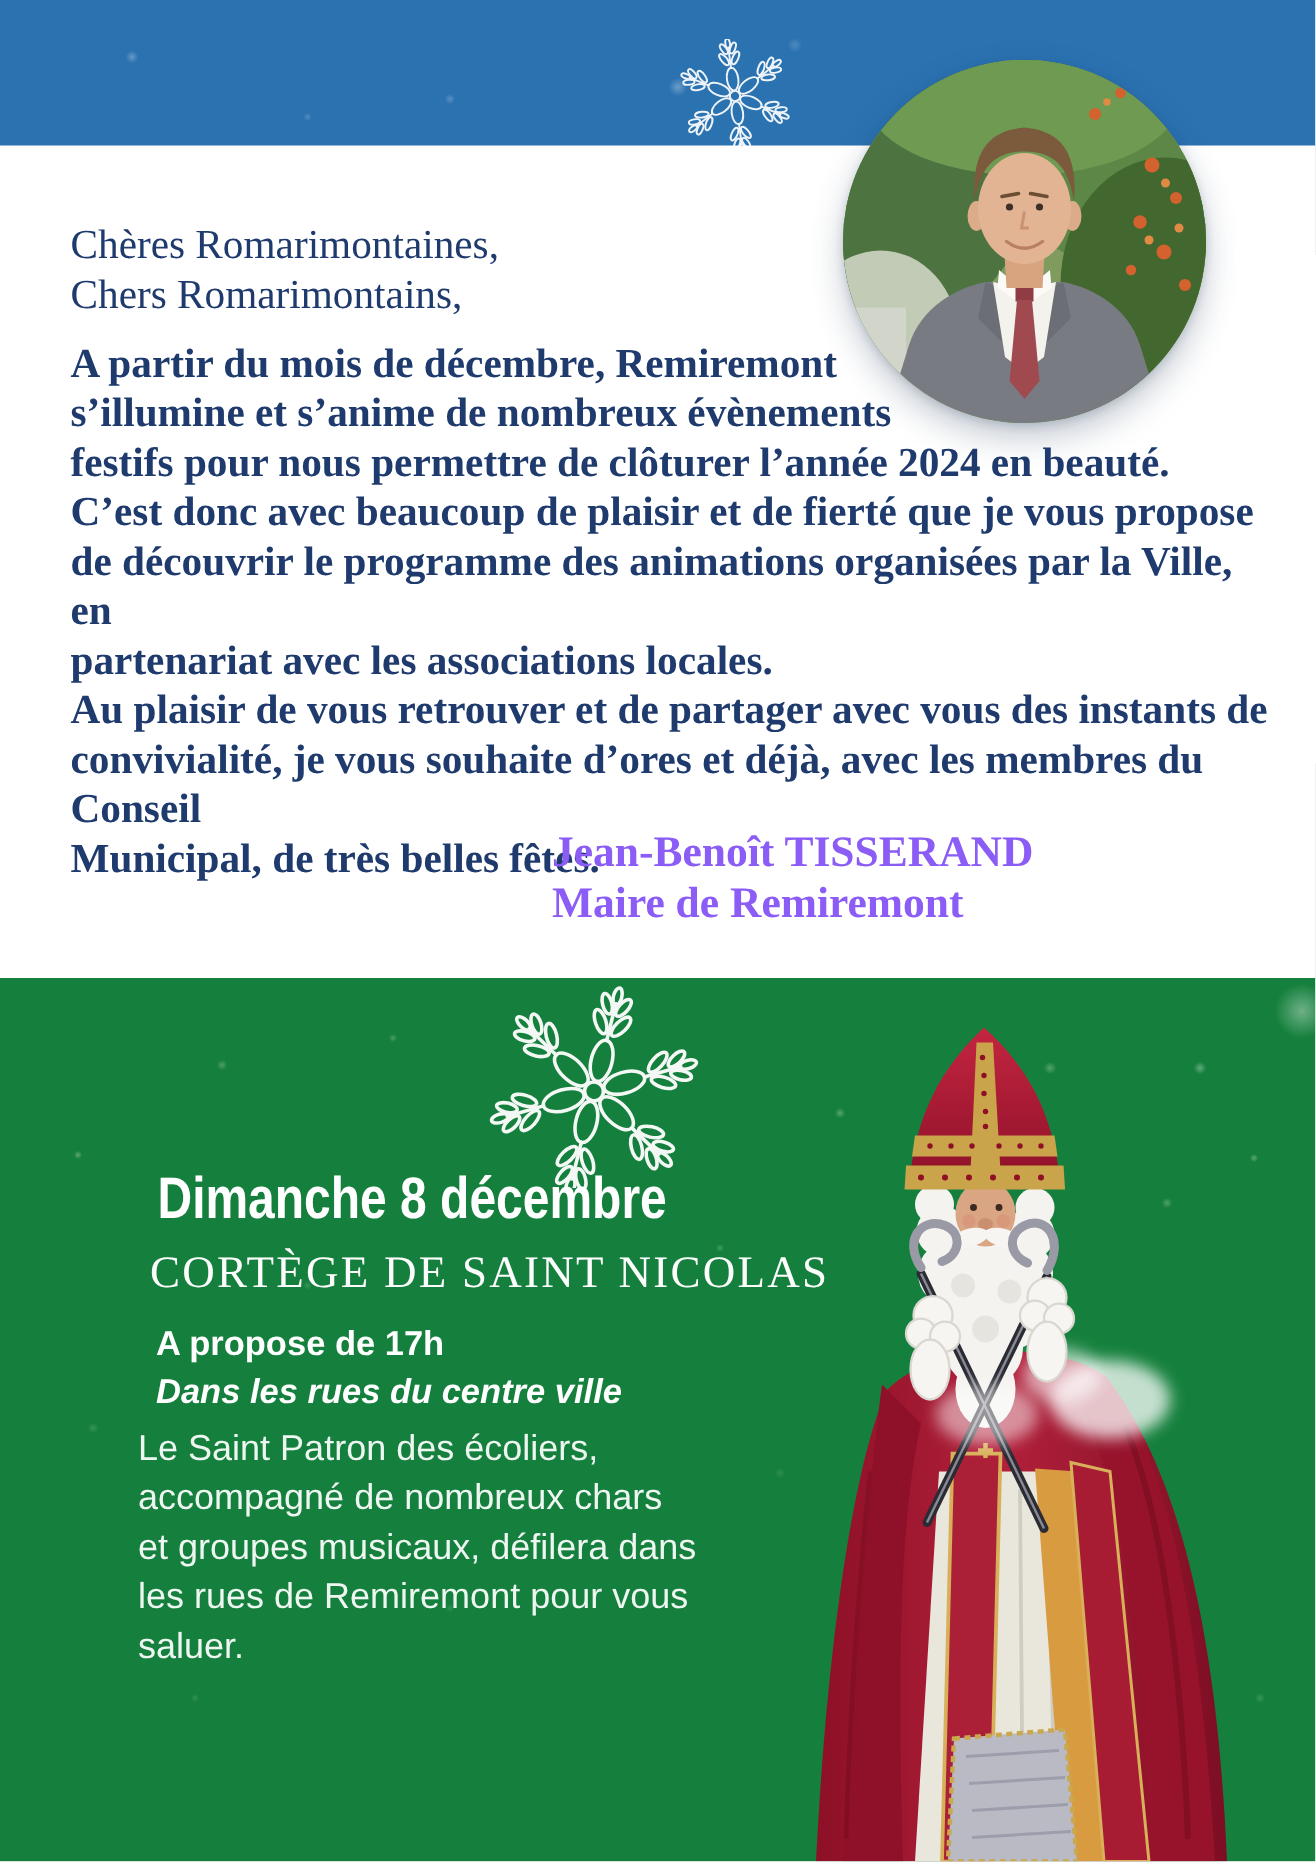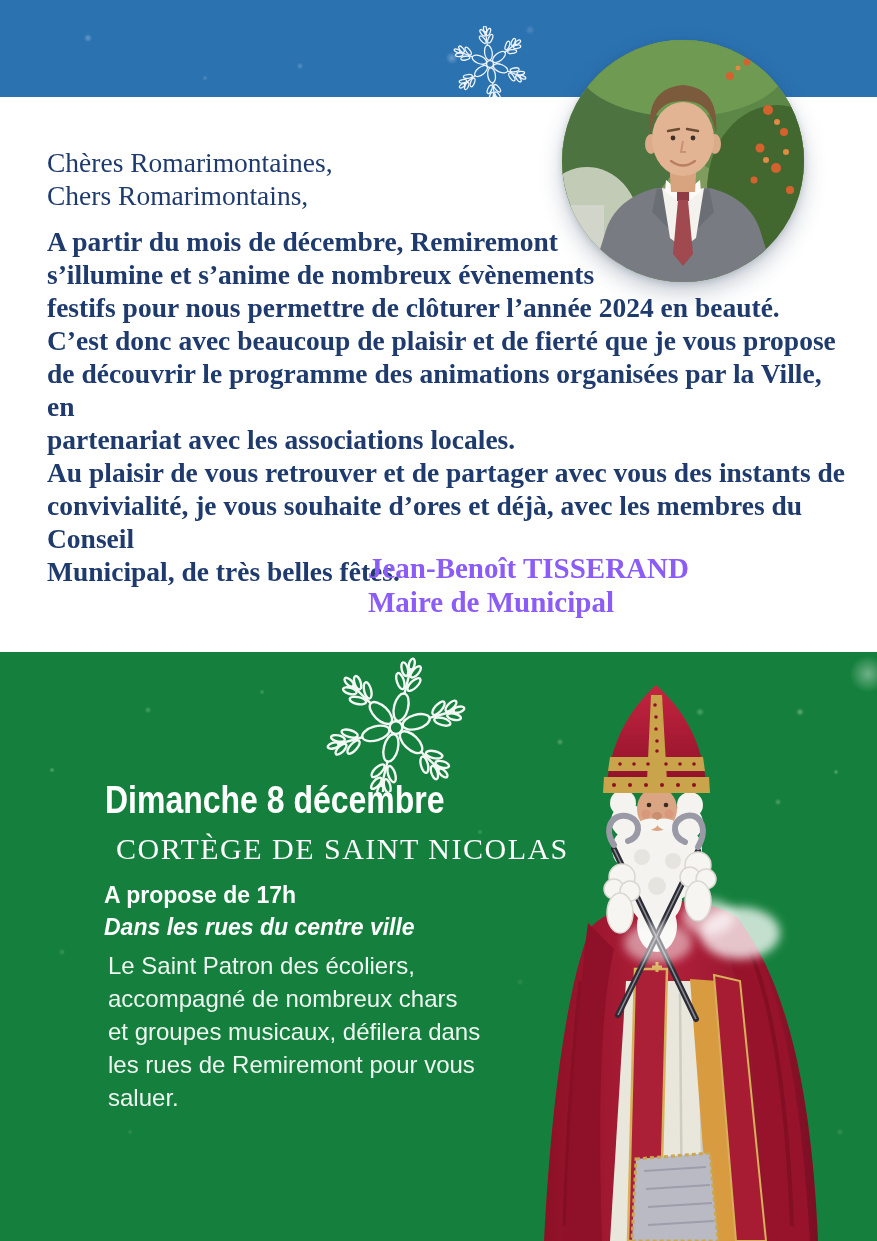--- a/index.html
+++ b/index.html
@@ -73,33 +73,33 @@
       radial-gradient(circle 5px at 840px 480px, rgba(255,255,255,.14), transparent 70%),
       radial-gradient(circle 5px at 520px 330px, rgba(255,255,255,.10), transparent 70%);
   }
   .event-date{
     position:absolute;left:105px;top:128px;margin:0;color:#ffffff;
     font-family:"Liberation Sans",sans-serif;font-weight:700;
     font-size:39px;line-height:40px;z-index:5;
   }
   .event-date span{display:inline-block;transform:scaleX(.82);transform-origin:left center;letter-spacing:0px;}
   .event-title{
-    position:absolute;left:116px;top:180px;margin:0;color:#fdfdfd;
+    position:absolute;left:100px;top:180px;margin:0;color:#fdfdfd;
     font-family:"Liberation Serif",serif;font-weight:400;
     font-size:30px;line-height:34px;letter-spacing:1.5px;z-index:5;
   }
   .event-time,.event-location{
     position:absolute;left:104px;color:#ffffff;
     font-family:"Liberation Sans",sans-serif;font-weight:700;
     font-size:23px;line-height:30px;z-index:5;
   }
   .event-time{top:228px;}
   .event-location{top:260px;font-style:italic;}
   .event-desc{
-    position:absolute;left:108px;top:297px;width:380px;color:rgba(255,255,255,.93);
+    position:absolute;left:92px;top:297px;width:380px;color:rgba(255,255,255,.93);
     font-family:"Liberation Sans",sans-serif;font-weight:400;
     font-size:24px;line-height:33px;z-index:5;
   }
   .saint-nicolas{position:absolute;left:540px;top:29px;width:320px;height:560px;z-index:4;}
   .fur{filter:blur(5px);}
 </style>
 </head>
 <body>
 
 <svg width="0" height="0" style="position:absolute" aria-hidden="true">
@@ -190,21 +190,21 @@
 festifs pour nous permettre de clôturer l’année 2024 en beauté.
 C’est donc avec beaucoup de plaisir et de fierté que je vous propose
 de découvrir le programme des animations organisées par la Ville, en
 partenariat avec les associations locales.
 Au plaisir de vous retrouver et de partager avec vous des instants de
 convivialité, je vous souhaite d’ores et déjà, avec les membres du Conseil
 Municipal, de très belles fêtes.</div>
   </div>
   <div class="signature">
     <div>Jean-Benoît TISSERAND</div>
-    <div>Maire de Municipal</div>
+    <div>Maire de Remiremont</div>
   </div>
 
   <div class="blue-section">
     <svg class="sf sf-section" viewBox="-50 -54 100 100">
       <use href="#sf-sym" transform="rotate(14)"></use>
     </svg>
 
     <h1 class="event-date"><span>Dimanche 8 décembre</span></h1>
     <h2 class="event-title">CORTÈGE DE SAINT NICOLAS</h2>
     <div class="event-time">A propose de 17h</div>

